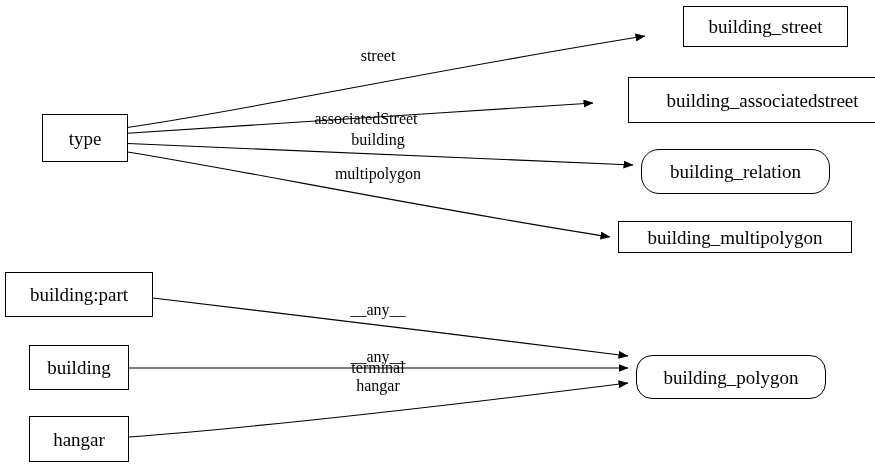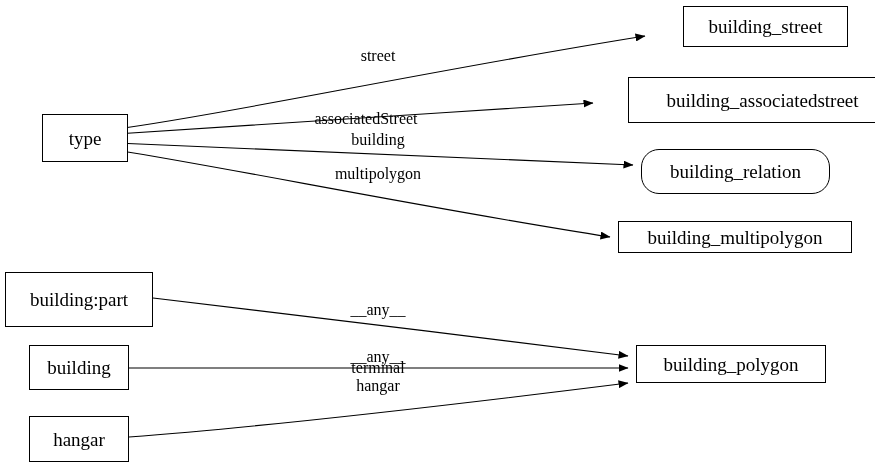--- a/index.html
+++ b/index.html
@@ -71,24 +71,24 @@
         <path d="M 129,368 C 260,368 470,368 628,368" fill="none" stroke="#000000" stroke-width="1.1" marker-end="url(#arrowhead)"></path>
         <path d="M 129,437 C 250,428 460,404 628,383" fill="none" stroke="#000000" stroke-width="1.1" marker-end="url(#arrowhead)"></path>
       </g>
   </svg>
   <div id="node-layer">
       <div class="node" style="left: 42px; top: 114px; width: 86px; height: 48px;">type</div>
       <div class="node" style="left: 653px; top: 6px; width: 165px; height: 41px; margin-left: 30px;">building_street</div>
       <div class="node" style="left: 628px; top: 77px; width: 269px; height: 46px;">building_associatedstreet</div>
       <div class="node" style="left: 641px; top: 149px; width: 189px; height: 45px; border-radius: 18px;">building_relation</div>
       <div class="node" style="left: 618px; top: 221px; width: 234px; height: 32px;">building_multipolygon</div>
-      <div class="node" style="left: 5px; top: 272px; width: 148px; height: 55px;">building:part</div>
+      <div class="node" style="left: 5px; top: 272px; width: 148px; height: 45px;">building:part</div>
       <div class="node" style="left: 29px; top: 345px; width: 100px; height: 45px;">building</div>
       <div class="node" style="left: 29px; top: 416px; width: 100px; height: 46px;">hangar</div>
-      <div class="node" style="left: 636px; top: 345px; width: 190px; height: 38px;">building_polygon</div>
+      <div class="node" style="left: 636px; top: 355px; width: 190px; height: 44px; border-radius: 16px;">building_polygon</div>
     </div>
   <div id="label-layer">
       <div class="edge-label" style="left: 378px; top: 56px;">street</div>
       <div class="edge-label" style="left: 366px; top: 105px; margin-top: 14px;">associatedStreet</div>
       <div class="edge-label" style="left: 378px; top: 140px;">building</div>
       <div class="edge-label" style="left: 378px; top: 174px;">multipolygon</div>
       <div class="edge-label" style="left: 378px; top: 310px;">__any__</div>
       <div class="edge-label" style="left: 378px; top: 357px;">__any__</div>
       <div class="edge-label" style="left: 378px; top: 377px;">terminal
 hangar</div>

